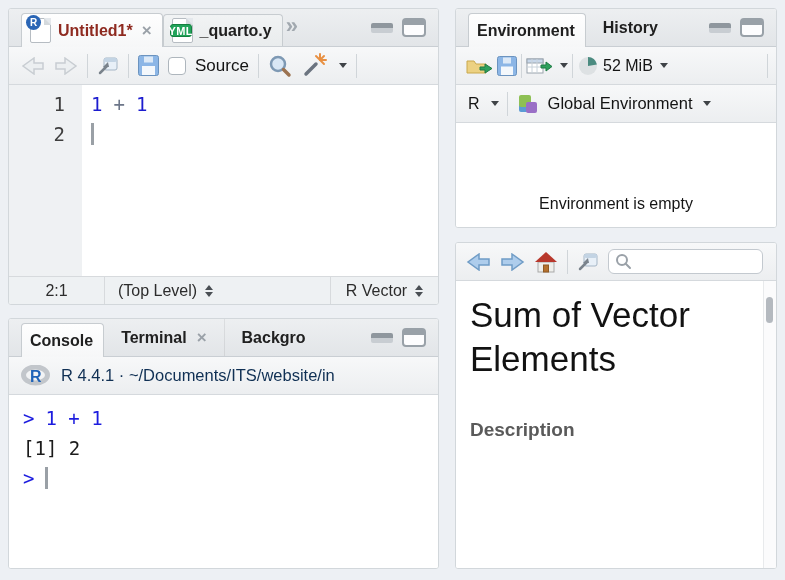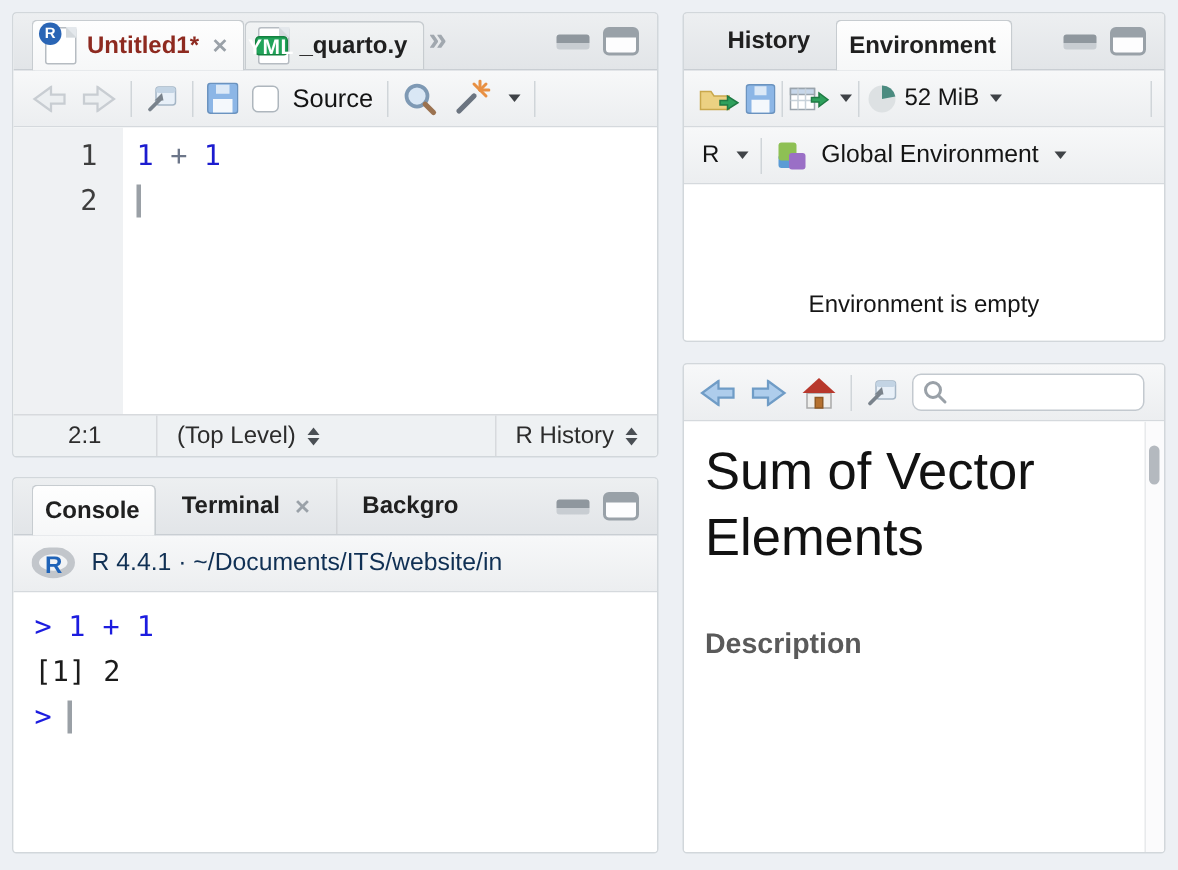--- a/index.html
+++ b/index.html
@@ -100,21 +100,21 @@
   .help-title { font-size:35px; line-height:44px; font-weight:400; color:#121212; margin:12px 20px 0 14px; }
   .help-section { font-size:19px; font-weight:bold; color:#5a5a5a; margin:38px 0 0 14px; }
   .scrolltrack { position:absolute; top:0; right:0; bottom:0; width:13px; background:#fbfbfc; border-left:1px solid #e8eaec; }
   .scrollthumb { position:absolute; top:16px; right:3px; width:7px; height:26px; background:#b4b9bf; border-radius:4px; }
 
   
   .ficon { position:relative; width:21px; height:25px; flex:0 0 21px; }
   .ficon .page { position:absolute; inset:0; background:#fff; border:1px solid #b6bcc2; border-radius:2px; }
   .ficon .fold { position:absolute; top:0; right:0; width:0; height:0; border-top:7px solid #e4e8ec; border-left:7px solid #d4d9dd; }
   .ficon .rbadge { position:absolute; left:-4px; top:-3px; width:15px; height:15px; border-radius:50%; background:#2a65b5; color:#fff; font-size:10px; font-weight:bold; display:flex; align-items:center; justify-content:center; }
-  .ficon .ymlbadge { position:absolute; left:-2px; top:6px; width:22px; height:13px; border-radius:3px; background:#21a35a; border:1px solid #13813f; color:#fff; font-size:14px; font-weight:bold; display:flex; align-items:center; justify-content:center; letter-spacing:0.3px; }
+  .ficon .ymlbadge { position:absolute; left:-2px; top:6px; width:22px; height:13px; border-radius:3px; background:#21a35a; border:1px solid #13813f; color:#fff; font-size:11px; font-weight:bold; display:flex; align-items:center; justify-content:center; letter-spacing:0.3px; }
 </style>
 </head>
 <body>
 
 <section class="pane" id="source-pane">
   <div class="tabbar">
     <div class="tab doc active">
       <span class="icon ficon">
         <span class="page"></span>
           <span class="fold"></span>
@@ -211,21 +211,21 @@
   <div class="statusbar">
     <span class="sb-cell-pos">2:1</span>
     <span class="sb-cell-scope">
       <span>(Top Level)</span>
       <span class="updown">
           <span class="t-up"></span>
           <span class="t-dn"></span>
         </span>
     </span>
     <span class="sb-cell-type">
-      <span>R History</span>
+      <span>R Vector</span>
       <span class="updown">
           <span class="t-up"></span>
           <span class="t-dn"></span>
         </span>
     </span>
   </div>
 </section>
 
 <section class="pane" id="console-pane">
   <div class="tabbar">
@@ -269,25 +269,25 @@
       </div>
     <div class="code-line">
         <span class="c-blue">&gt;</span>
         <span class="cursor-bar c-sp"></span>
       </div>
   </div>
 </section>
 
 <section class="pane" id="environment-pane">
   <div class="tabbar">
+    <div class="tab doc active">
+      <span class="tab-label">Environment</span>
+    </div>
     <div class="tab flat noborder">
       <span class="tab-label">History</span>
-    </div>
-    <div class="tab doc active">
-      <span class="tab-label">Environment</span>
     </div>
     <span class="winbtns">
       <span class="btn-min"></span>
       <span class="btn-max"></span>
     </span>
   </div>
 
   <div class="toolbar" style="padding-left:10px; gap:4px;">
     <span class="icon">
       <svg width="27" height="20">

